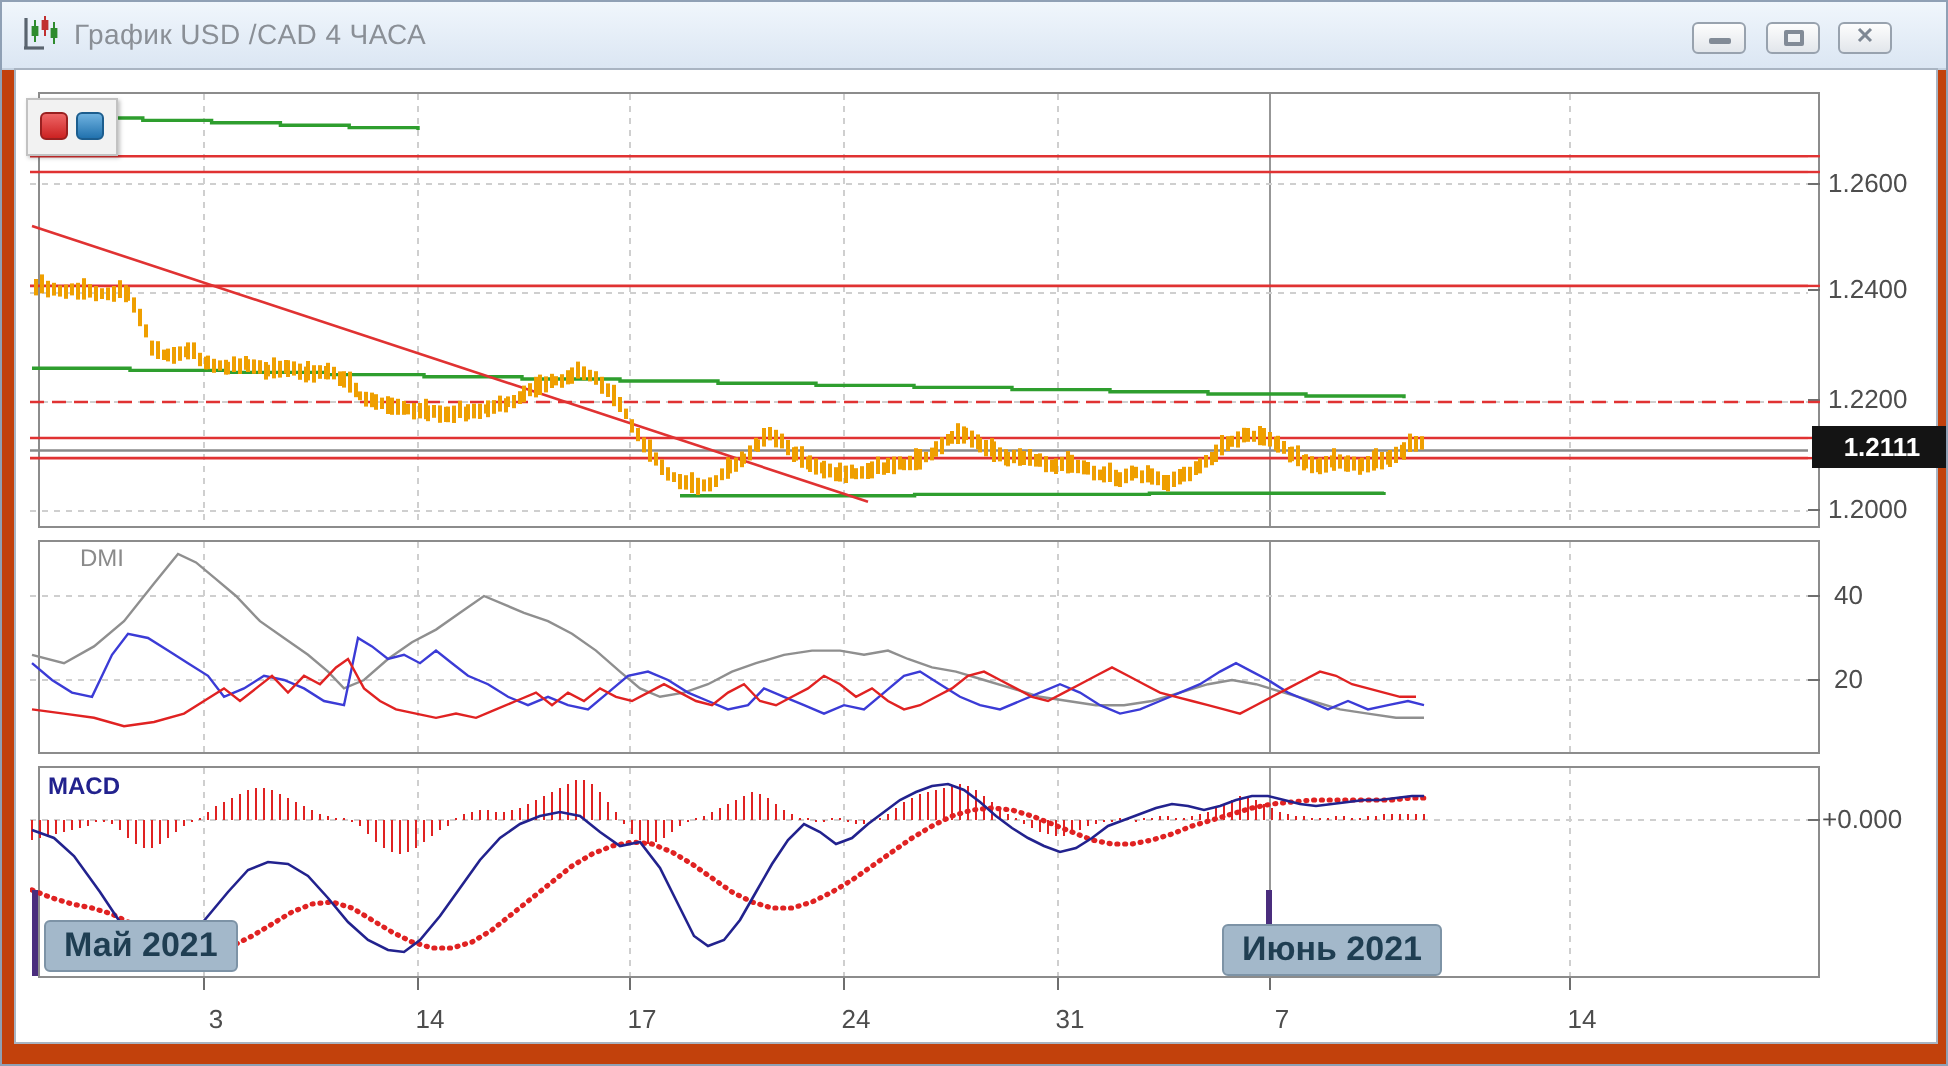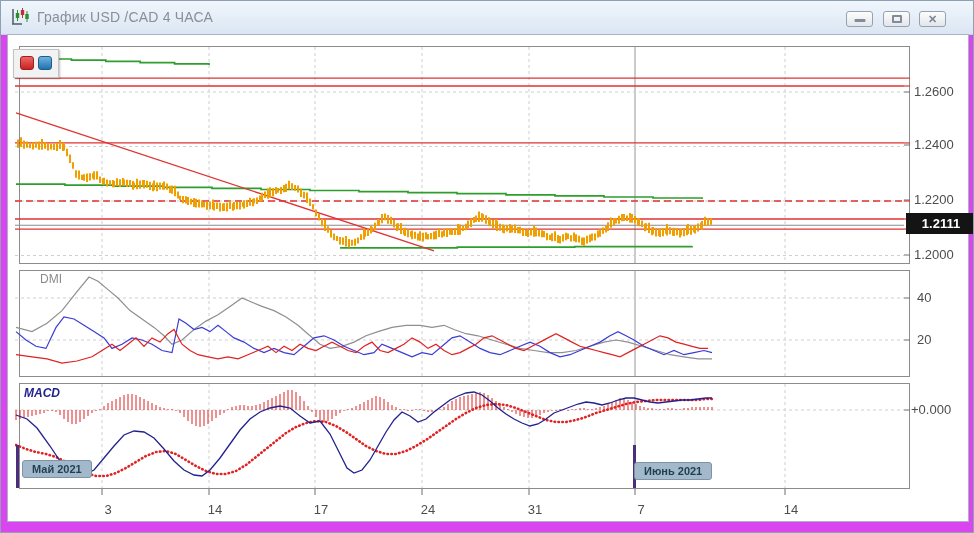--- a/index.html
+++ b/index.html
@@ -1,43 +1,43 @@
 <!DOCTYPE html>
 <html><head>
 <meta charset="utf-8">
 <style>
   html,body{margin:0;padding:0;background:#c9d6e4;font-family:"Liberation Sans",sans-serif;}
-  .window{position:relative;width:974px;height:533px;background:#d946ef;border:1px solid #8fa0b5;box-sizing:border-box;overflow:hidden;}
+  .window{position:relative;width:974px;height:533px;background:#c2410c;border:1px solid #8fa0b5;box-sizing:border-box;overflow:hidden;}
   .titlebar{position:absolute;left:0;top:0;width:100%;height:33px;
     background:linear-gradient(#f0f6fc,#dbe6f3);border-bottom:1px solid #c3cfdd;}
   .tb-icon{position:absolute;left:9px;top:6px;width:20px;height:20px;}
   .tb-title{position:absolute;left:36px;top:8px;font-size:14px;color:#8a8f96;letter-spacing:.2px;}
   .win-btn{position:absolute;top:10px;width:27px;height:16px;border:1px solid #98a2ae;border-radius:3px;
     background:linear-gradient(#fdfdfd,#e2e6eb);box-sizing:border-box;cursor:default;}
   .win-btn .gl{position:absolute;left:50%;top:50%;transform:translate(-50%,-50%);color:#7e8793;font-size:11px;font-weight:bold;line-height:1;}
   .gl-min{width:11px;height:3px;background:#828b97;border-radius:1px;margin-top:3px;}
   .gl-max{width:10px;height:8px;border:2px solid #828b97;box-sizing:border-box;border-radius:1px;}
   #btn-min{left:845px}#btn-max{left:882px}#btn-close{left:918px}
   .client{position:absolute;left:6px;top:33px;width:962px;height:488px;background:#ffffff;border:1px solid #a9b4c2;box-sizing:border-box;}
   .panel{position:absolute;background:#fff;border:1px solid #8c8c8c;box-sizing:border-box;z-index:1;}
   #p-main{left:11px;top:11px;width:891px;height:218px;}
   #p-dmi {left:11px;top:235px;width:891px;height:107px;}
   #p-macd{left:11px;top:348px;width:891px;height:106px;}
   #chart-svg{position:absolute;left:0;top:0;z-index:2;}
   .panel-label{position:absolute;z-index:3;font-size:12px;}
   #lbl-dmi{left:32px;top:237px;color:#8a8a8a;}
-  #lbl-macd{left:16px;top:351px;color:#22228e;font-weight:bold;font-style:italic;}
+  #lbl-macd{left:16px;top:351px;color:#22228e;font-weight:bold;}
   .axis-label{position:absolute;z-index:3;font-size:13px;color:#4d4d4d;}
   .xtick-label{position:absolute;z-index:3;font-size:13px;color:#4d4d4d;transform:translateX(-50%);top:467px;}
   .price-tag{position:absolute;left:898px;top:178px;width:70px;height:21px;background:#141414;color:#fff;
     z-index:4;font-size:13px;font-weight:bold;text-align:center;line-height:21px;}
   .month-box{position:absolute;z-index:4;background:#a3b8ca;border:1px solid #7d93a6;border-radius:3px;
-    color:#1f3e52;font-size:11px;font-weight:bold;padding:2px 9px;}
+    color:#1f3e52;font-size:17px;font-weight:bold;padding:2px 9px;}
   #month-may{left:14px;top:425px;}
-  #month-jun{left:626px;top:427px;text-align:center;}
+  #month-jun{left:603px;top:427px;text-align:center;}
   .mini-toolbar{position:absolute;left:5px;top:14px;width:44px;height:27px;background:#f2f2f2;border:1px solid #c2c2c2;
     box-shadow:1px 1px 2px rgba(0,0,0,.25);z-index:4;}
   .mini-btn{position:absolute;top:6px;width:14px;height:14px;border-radius:3px;box-sizing:border-box;cursor:pointer;}
   #mb-red{left:6px;background:linear-gradient(#e66,#c22);border:1px solid #992020;}
   #mb-blue{left:24px;background:linear-gradient(#6fb2e0,#2272ae);border:1px solid #1c5d8e;}
 </style>
 </head>
 <body>
 
 <div class="window">

